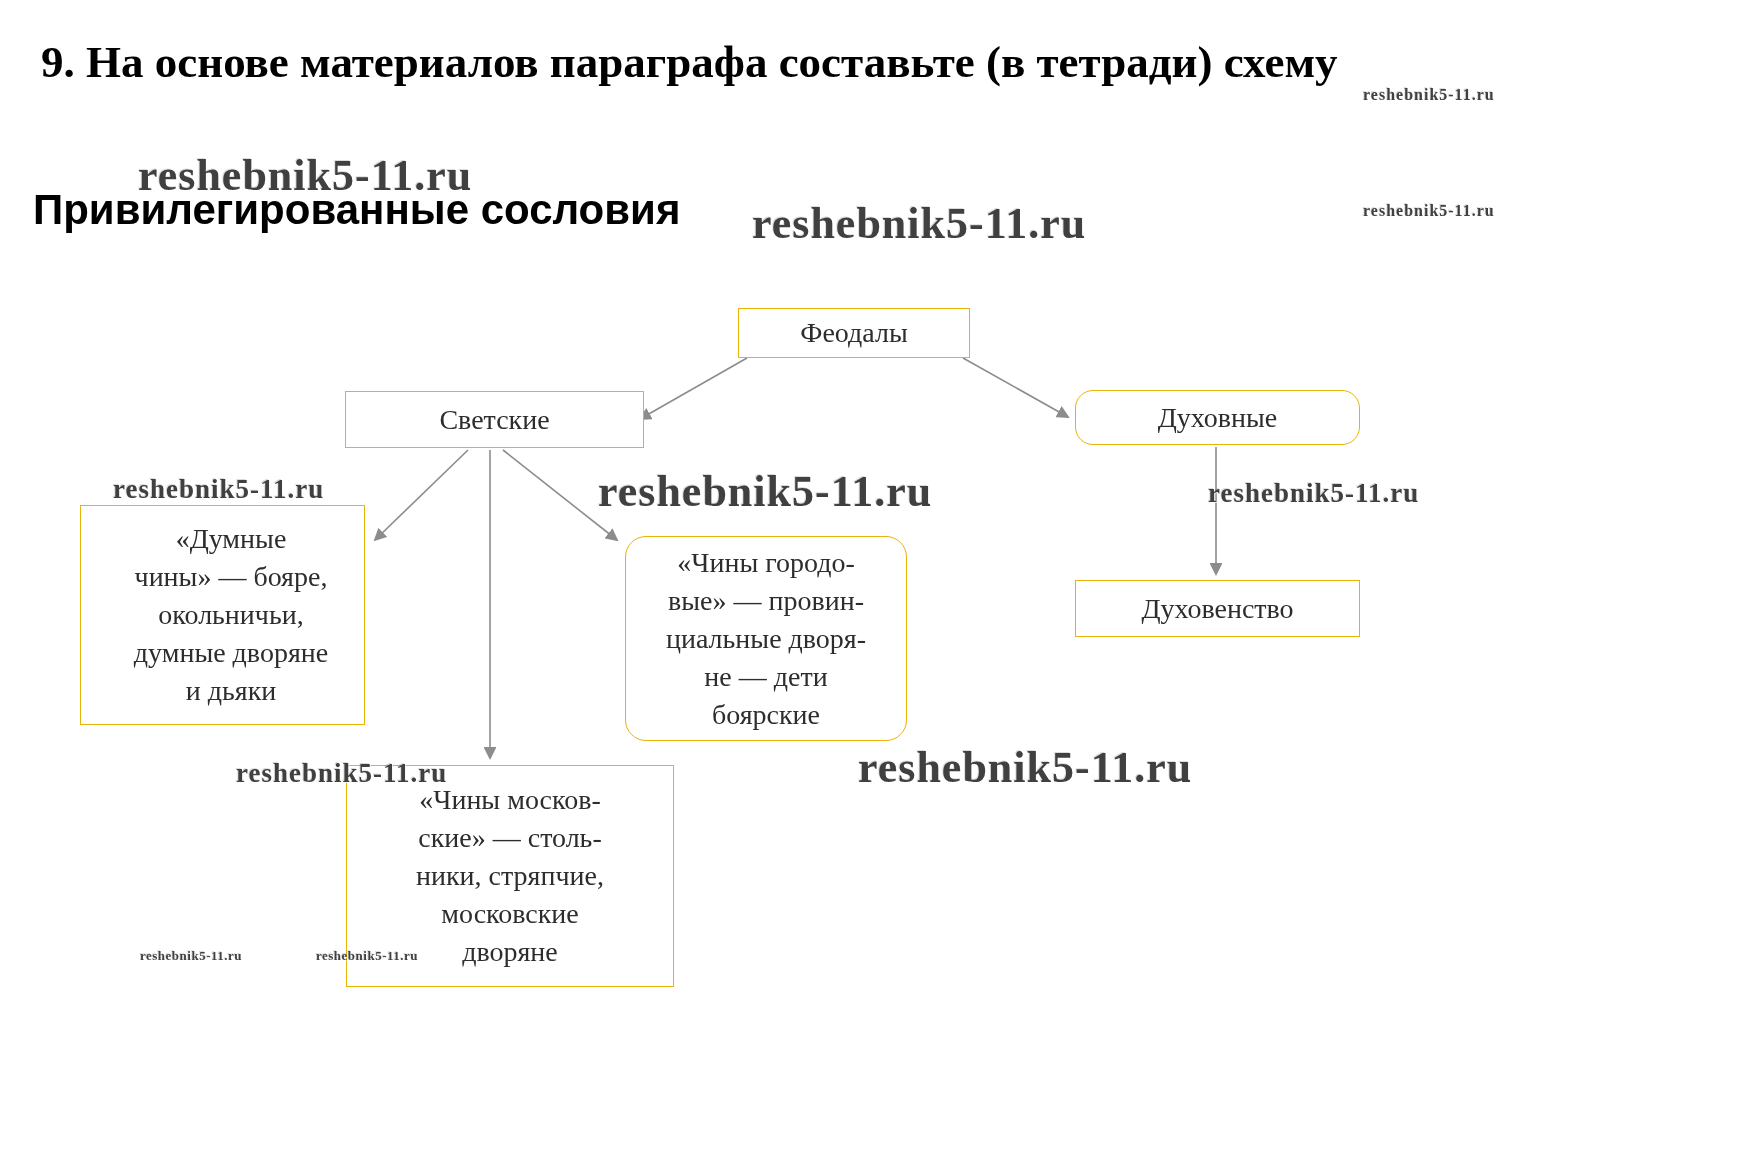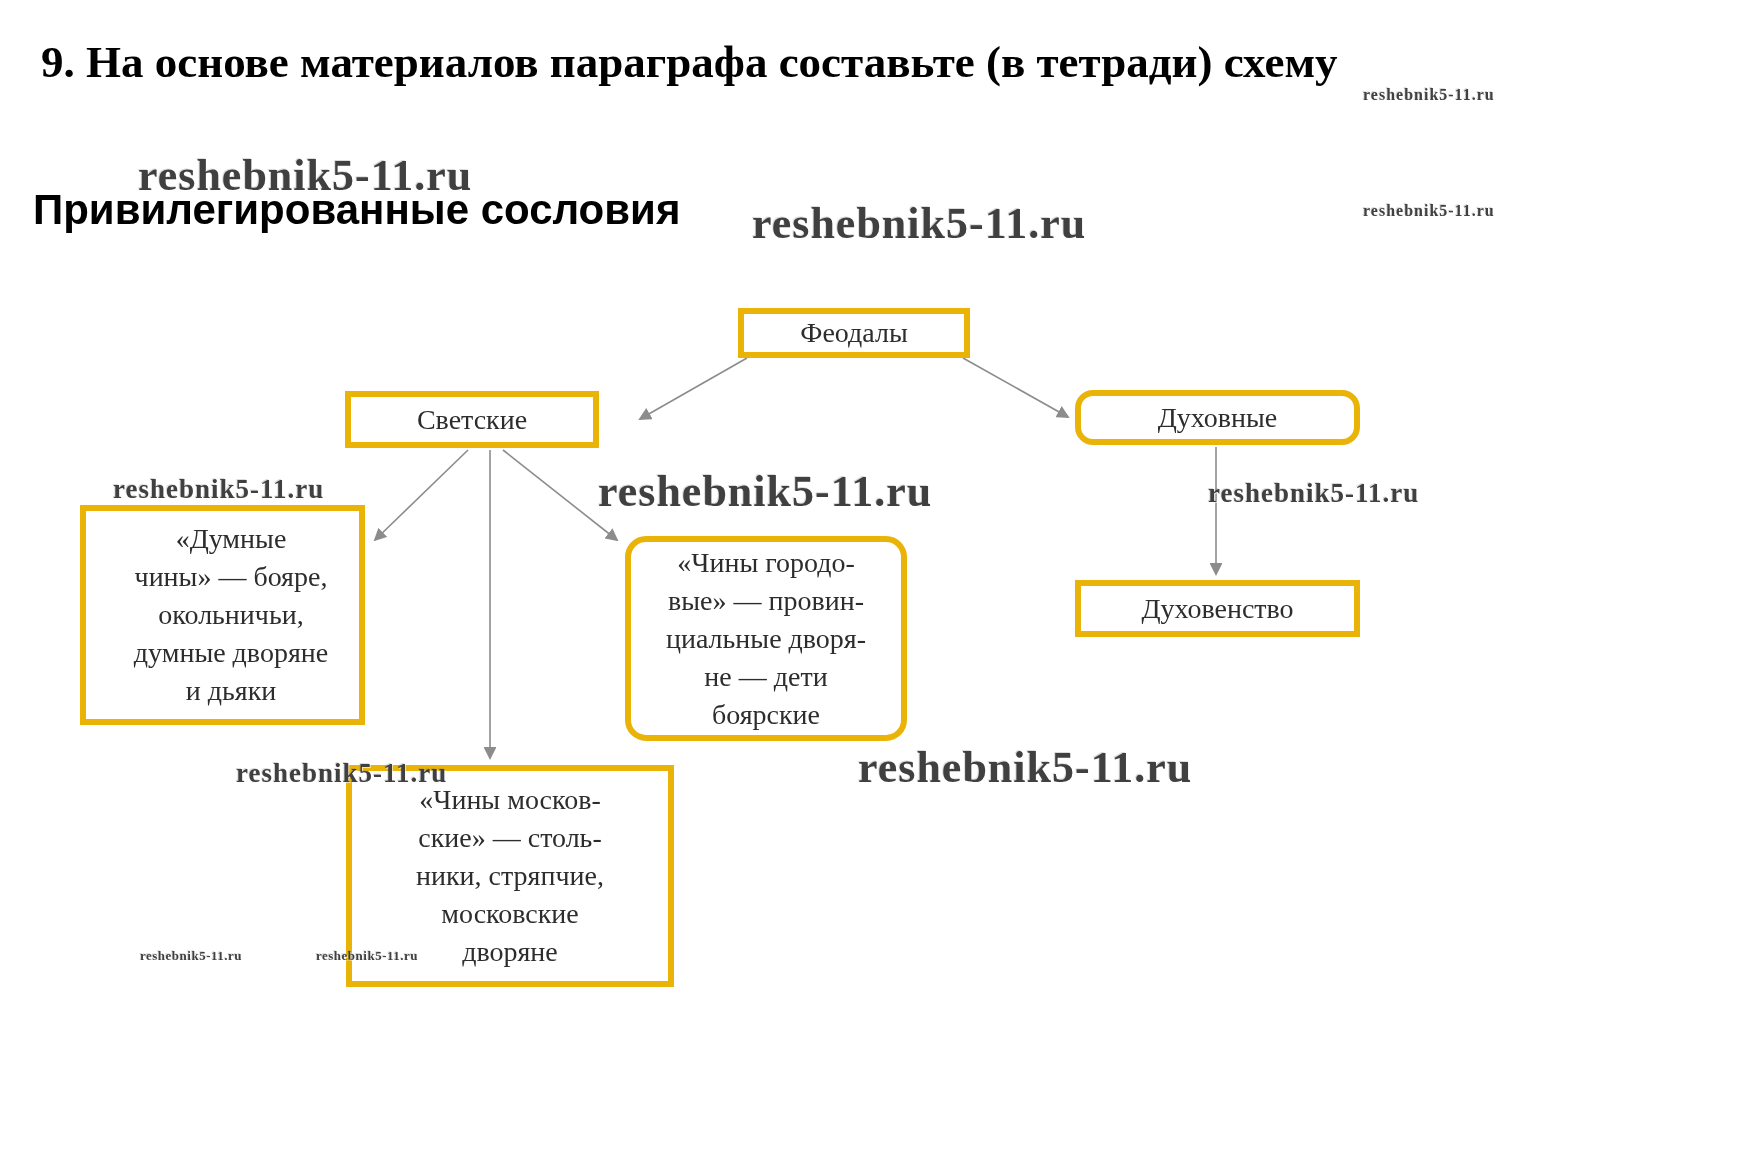--- a/index.html
+++ b/index.html
@@ -34,33 +34,33 @@
   }
   .arrows {
     position: absolute;
     left: 0; top: 0;
     width: 1757px; height: 1176px;
     pointer-events: none;
   }
   .box {
     position: absolute;
     background: #fff;
-    border: 6px solid #eab308;
+    border: 1px solid #eab308;
     display: flex;
     align-items: center;
     justify-content: center;
     text-align: center;
     color: #2d2d2d;
     font-size: 28px;
     line-height: 38px;
     white-space: pre-line;
     font-family: "Liberation Serif", serif;
   }
   .box-feodaly      { left: 738px;  top: 308px; width: 232px; height: 50px; }
-  .box-svetskie     { left: 345px;  top: 391px; width: 254px; height: 57px; text-align: center; }
+  .box-svetskie     { left: 345px;  top: 391px; width: 299px; height: 57px; text-align: center; }
   .box-dukhovnye    { left: 1075px; top: 390px; width: 285px; height: 55px; border-radius: 18px; }
   .box-dumnye       { left: 80px;   top: 505px; width: 285px; height: 220px; padding-left: 17px; }
   .box-gorodovye    { left: 625px;  top: 536px; width: 282px; height: 205px; border-radius: 21px; }
   .box-dukhovenstvo { left: 1075px; top: 580px; width: 285px; height: 57px; }
   .box-moskovskie   { left: 346px;  top: 765px; width: 328px; height: 222px; }
   .wm {
     position: absolute;
     color: #404040;
     font-weight: 700;
     font-family: "Liberation Serif", serif;

